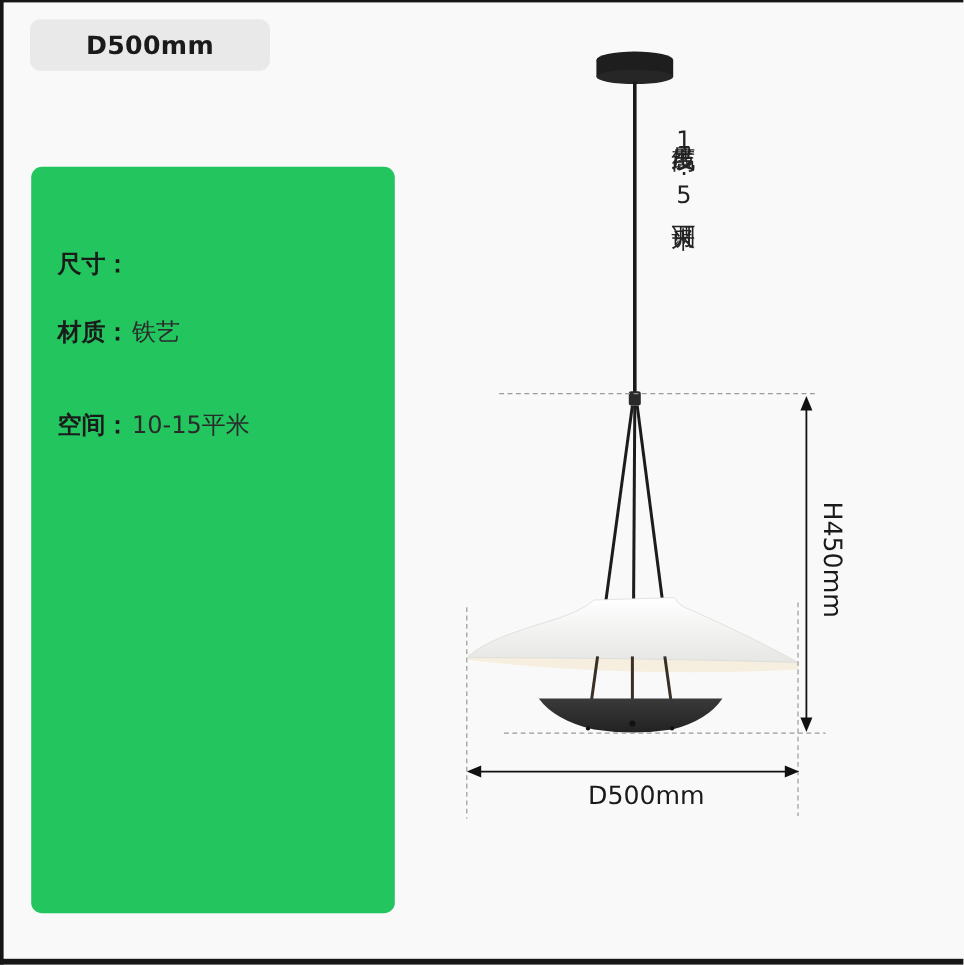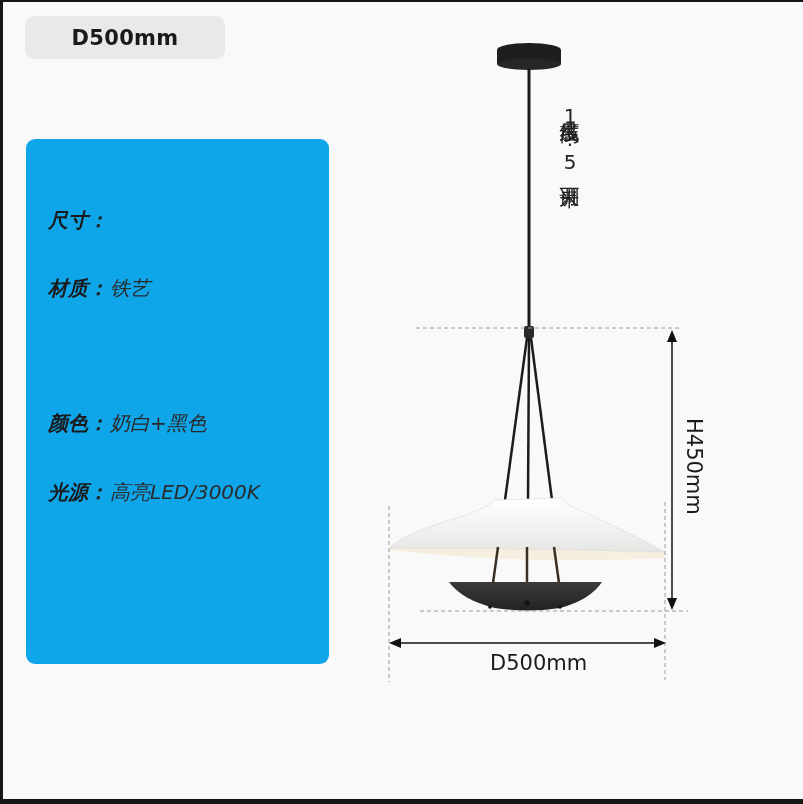--- a/index.html
+++ b/index.html
@@ -13,22 +13,22 @@
   .frame-bottom { position: absolute; left: 0; top: 799px; width: 803px; height: 5px; background: #161616; }
 
   .size-badge {
     position: absolute; left: 25px; top: 16px; width: 200px; height: 43px;
     background: #e9e9e9; border-radius: 9px;
     display: flex; align-items: center; justify-content: center;
     font-size: 21px; font-weight: bold; color: #1a1a1a; letter-spacing: 0.3px;
   }
 
   .spec-panel {
-    position: absolute; left: 26px; top: 139px; width: 303px; height: 525px;
-    background: #0ea5e9; border-radius: 9px; font-style: italic;
+    position: absolute; left: 26px; top: 139px; width: 303px; height: 622px;
+    background: #22c55e; border-radius: 9px;
   }
   .spec-row {
     position: absolute; left: 22px; display: flex; align-items: baseline;
     font-size: 20px; color: #222;
   }
   .spec-label { font-weight: bold; color: #1a1a1a; }
   .spec-value { color: #2a2a2a; margin-left: 2px; }
 
   .diagram { position: absolute; left: 0; top: 0; width: 803px; height: 804px; }
   .vtext {
@@ -54,31 +54,27 @@
 <div class="frame-bottom"></div>
 
 <div class="size-badge">
   <span>D500mm</span>
 </div>
 
 <div class="spec-panel">
   <div class="spec-row" style="top:68px">
     <span class="spec-label">尺寸：</span>
   </div>
-  <div class="spec-row" style="top:136px">
+  <div class="spec-row" style="top:124px">
     <span class="spec-label">材质：</span>
     <span class="spec-value">铁艺</span>
   </div>
-  <div class="spec-row" style="top:271px">
-    <span class="spec-label">颜色：</span>
-    <span class="spec-value">奶白+黑色</span>
-  </div>
-  <div class="spec-row" style="top:340px">
-    <span class="spec-label">光源：</span>
-    <span class="spec-value">高亮LED/3000K</span>
+  <div class="spec-row" style="top:202px">
+    <span class="spec-label">空间：</span>
+    <span class="spec-value">10-15平米</span>
   </div>
 </div>
 
 <svg class="diagram" width="803" height="804" viewBox="0 0 803 804">
   <defs>
     <linearGradient id="shadeGrad" x1="0" y1="0" x2="0" y2="1">
       <stop offset="0" stop-color="#ffffff"></stop>
       <stop offset="1" stop-color="#e6e6e4"></stop>
     </linearGradient>
     <linearGradient id="dishGrad" x1="0" y1="0" x2="0" y2="1">

